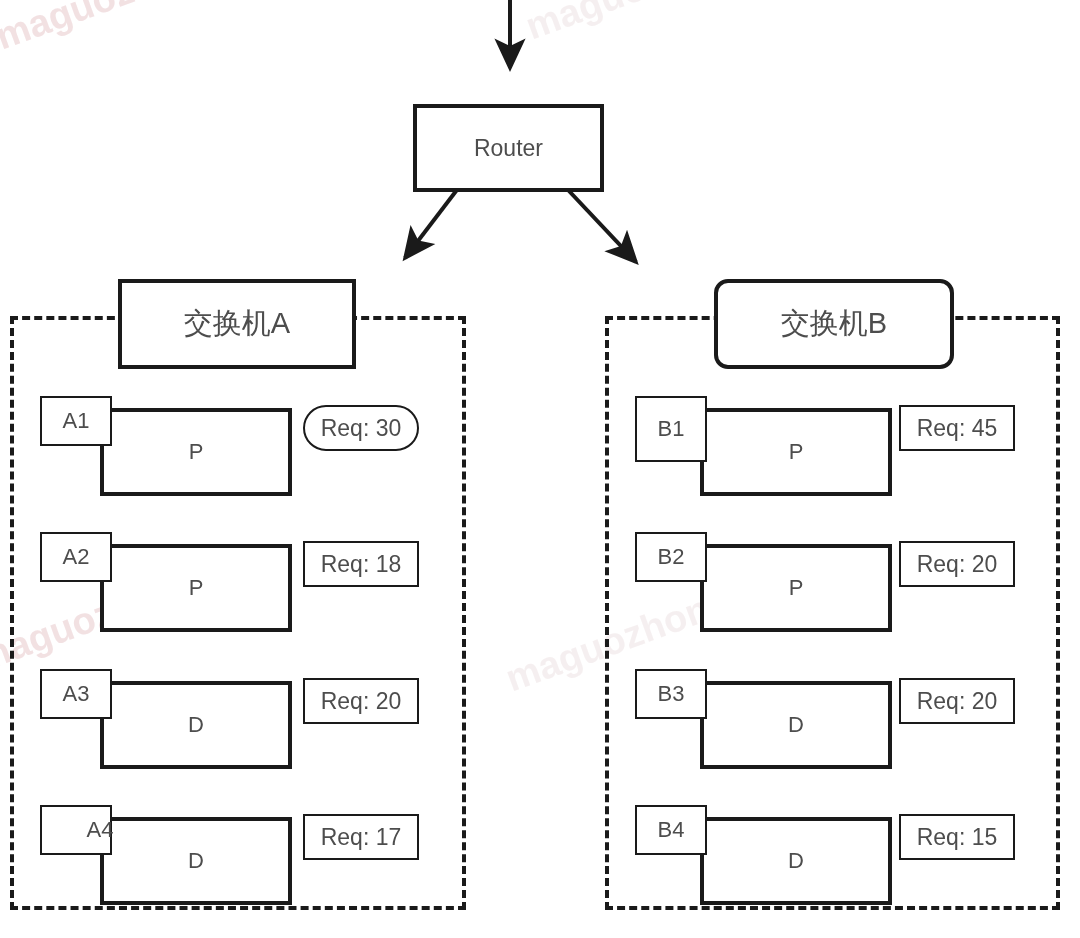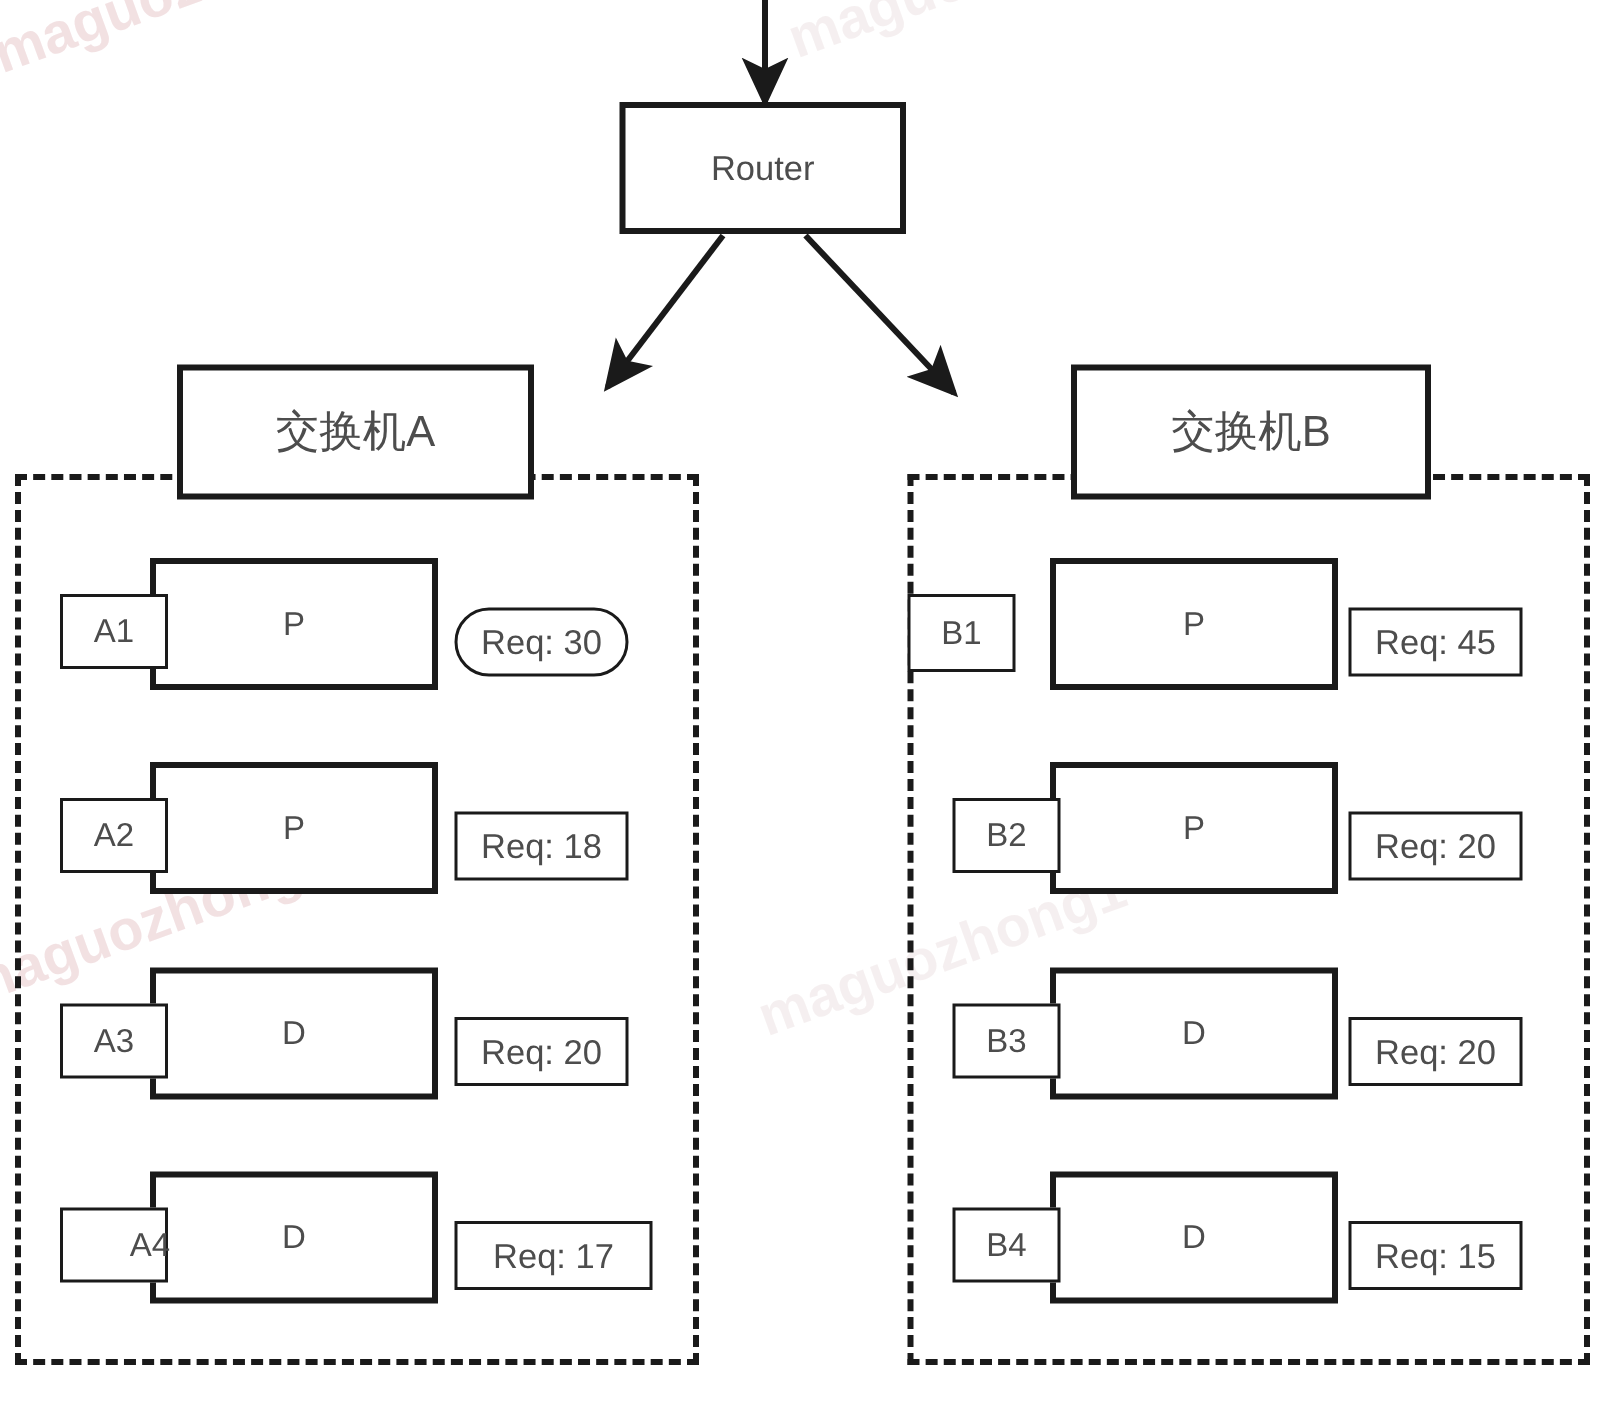--- a/index.html
+++ b/index.html
@@ -36,21 +36,21 @@
   
   .box {
     position: absolute;
     box-sizing: border-box;
     background: #ffffff;
     display: flex;
     align-items: center;
     justify-content: center;
     text-align: center;
   }
-  .box-thick { border: 4px solid #1a1a1a; }
+  .box-thick { border: 4px solid #1a1a1a; margin-top: 36px; }
   .box-thin  { border: 2px solid #1a1a1a; }
 
   .dashed-group {
     position: absolute;
     box-sizing: border-box;
     border: 4px dashed #1a1a1a;
     background: transparent;
   }
 
   .router-label { font-size: 23px; }
@@ -101,25 +101,25 @@
       <div class="box box-thin tag-label" style="left: 40px; top: 396px; width: 72px; height: 50px; z-index: 6;">A1</div>
       <div class="box box-thin req-label" style="left: 303px; top: 405px; width: 116px; height: 46px; z-index: 6; border-radius: 23px;">Req: 30</div>
       <div class="box box-thick unit-label" style="left: 100px; top: 508px; width: 192px; height: 88px; z-index: 4;">P</div>
       <div class="box box-thin tag-label" style="left: 40px; top: 532px; width: 72px; height: 50px; z-index: 6;">A2</div>
       <div class="box box-thin req-label" style="left: 303px; top: 541px; width: 116px; height: 46px; z-index: 6;">Req: 18</div>
       <div class="box box-thick unit-label" style="left: 100px; top: 645px; width: 192px; height: 88px; z-index: 4;">D</div>
       <div class="box box-thin tag-label" style="left: 40px; top: 669px; width: 72px; height: 50px; z-index: 6;">A3</div>
       <div class="box box-thin req-label" style="left: 303px; top: 678px; width: 116px; height: 46px; z-index: 6;">Req: 20</div>
       <div class="box box-thick unit-label" style="left: 100px; top: 781px; width: 192px; height: 88px; z-index: 4;">D</div>
       <div class="box box-thin tag-label" style="left: 40px; top: 805px; width: 72px; height: 50px; z-index: 6; padding-left: 48px;">A4</div>
-      <div class="box box-thin req-label" style="left: 303px; top: 814px; width: 132px; height: 46px; z-index: 6;">Req: 17</div>
+      <div class="box box-thin req-label" style="left: 303px; top: 814px; width: 116px; height: 46px; z-index: 6;">Req: 17</div>
       <div class="dashed-group" style="left: 605px; top: 316px; width: 455px; height: 594px;"></div>
-      <div class="box box-thick switch-label" style="left: 714px; top: 243px; width: 240px; height: 90px; z-index: 5;">交换机B</div>
+      <div class="box box-thick switch-label" style="left: 714px; top: 243px; width: 240px; height: 90px; z-index: 5; border-radius: 14px;">交换机B</div>
       <div class="box box-thick unit-label" style="left: 700px; top: 372px; width: 192px; height: 88px; z-index: 4;">P</div>
-      <div class="box box-thin tag-label" style="left: 605px; top: 396px; width: 72px; height: 52px; z-index: 6;">B1</div>
+      <div class="box box-thin tag-label" style="left: 635px; top: 396px; width: 72px; height: 66px; z-index: 6;">B1</div>
       <div class="box box-thin req-label" style="left: 899px; top: 405px; width: 116px; height: 46px; z-index: 6;">Req: 45</div>
       <div class="box box-thick unit-label" style="left: 700px; top: 508px; width: 192px; height: 88px; z-index: 4;">P</div>
       <div class="box box-thin tag-label" style="left: 635px; top: 532px; width: 72px; height: 50px; z-index: 6;">B2</div>
       <div class="box box-thin req-label" style="left: 899px; top: 541px; width: 116px; height: 46px; z-index: 6;">Req: 20</div>
       <div class="box box-thick unit-label" style="left: 700px; top: 645px; width: 192px; height: 88px; z-index: 4;">D</div>
       <div class="box box-thin tag-label" style="left: 635px; top: 669px; width: 72px; height: 50px; z-index: 6;">B3</div>
       <div class="box box-thin req-label" style="left: 899px; top: 678px; width: 116px; height: 46px; z-index: 6;">Req: 20</div>
       <div class="box box-thick unit-label" style="left: 700px; top: 781px; width: 192px; height: 88px; z-index: 4;">D</div>
       <div class="box box-thin tag-label" style="left: 635px; top: 805px; width: 72px; height: 50px; z-index: 6;">B4</div>
       <div class="box box-thin req-label" style="left: 899px; top: 814px; width: 116px; height: 46px; z-index: 6;">Req: 15</div>

